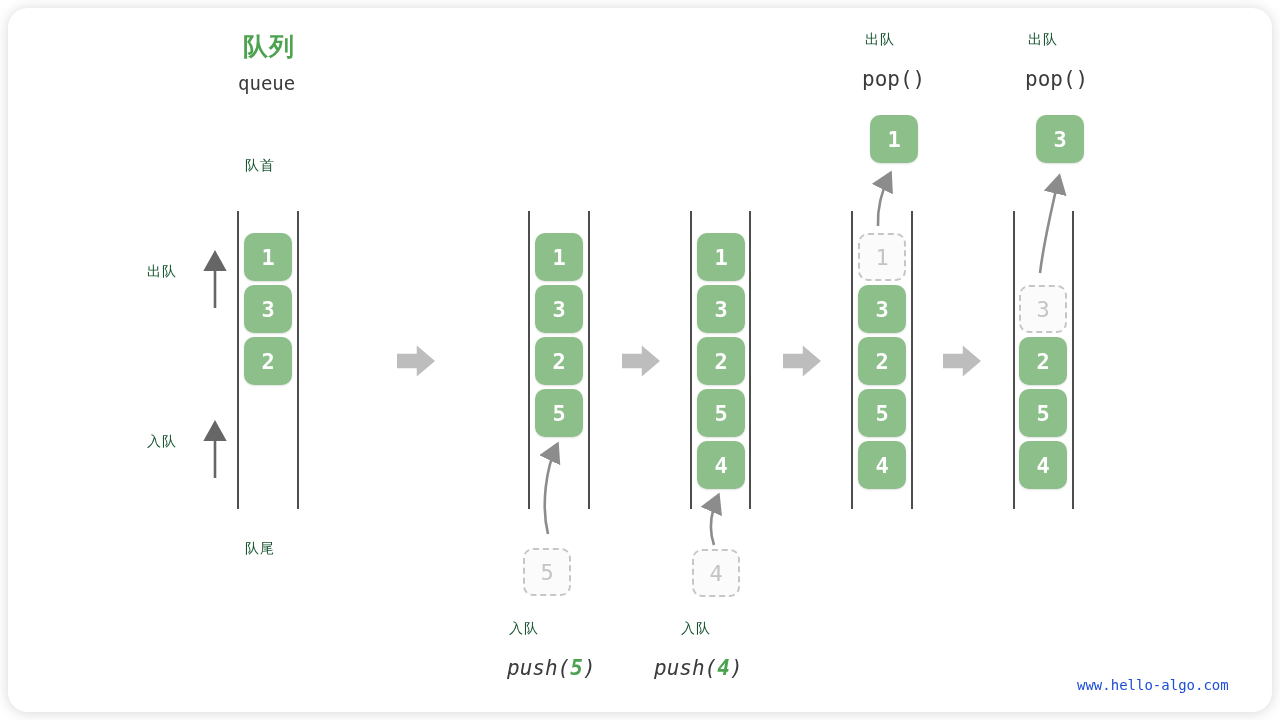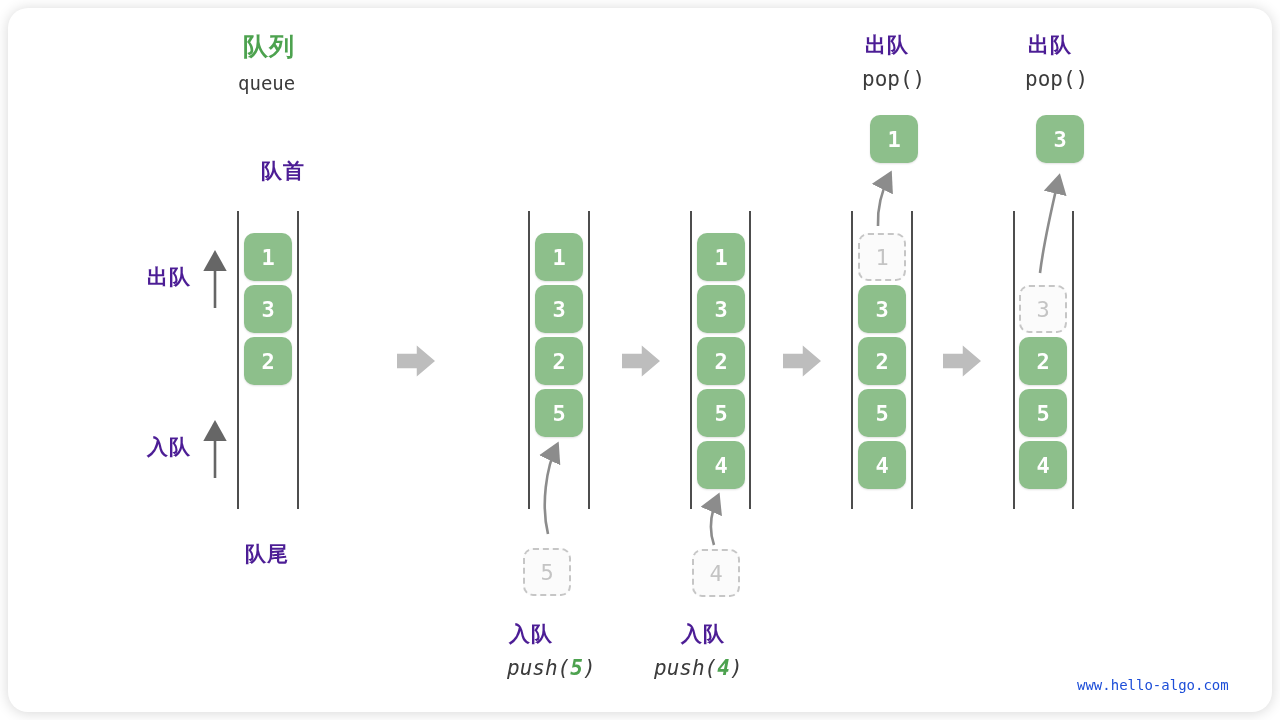--- a/index.html
+++ b/index.html
@@ -8,21 +8,21 @@
   #card {
     position: absolute; left: 8px; top: 8px; width: 1264px; height: 704px;
     background: #ffffff; border-radius: 20px;
     box-shadow: 0 1px 14px rgba(0,0,0,0.16);
   }
   .abs { position: absolute; }
 
   
   .title-zh { font-size: 25px; font-weight: 700; color: #4da24f; letter-spacing: 1px; }
   .title-en { font-family: "DejaVu Sans Mono", "Liberation Mono", monospace; font-size: 19px; color: #3b3b3b; }
-  .cn-label { font-size: 21px; font-weight: 700; color: #4c1d95; letter-spacing: 1px; }
+  .cn-label { font-size: 14px; font-weight: 400; color: #14532d; letter-spacing: 1px; }
   .code-label { font-family: "DejaVu Sans Mono", "Liberation Mono", monospace; font-size: 21px; color: #3b3b3b; }
   .code-arg { color: #4da24f; font-weight: 700; }
 
   
   .rail { width: 2px; height: 298px; background: #4d4d4d; }
 
   
   .qbox {
     width: 48px; height: 48px; border-radius: 10px;
     background: #8dbf8b;
@@ -48,21 +48,21 @@
 </style>
 </head>
 <body>
 
 <div id="canvas">
   <div id="card"></div>
 
   <div class="abs title-zh" style="left:243px; top:30px;text-align:center;">队列</div>
   <div class="abs title-en" style="left:238px; top:72px;">queue</div>
 
-  <div class="abs cn-label" style="left:261px; top:157px;text-align:right;">队首</div>
+  <div class="abs cn-label" style="left:245px; top:157px;text-align:right;">队首</div>
   <div class="abs cn-label" style="left:245px; top:540px;">队尾</div>
   <div class="abs cn-label" style="left:147px; top:263px;">出队</div>
   <div class="abs cn-label" style="left:147px; top:433px;">入队</div>
 
   <div class="abs rail" style="left:237px; top:211px;"></div>
   <div class="abs rail" style="left:297px; top:211px;"></div>
   <div class="abs qbox" style="left:244px; top:233px;">1</div>
   <div class="abs qbox" style="left:244px; top:285px;">3</div>
   <div class="abs qbox" style="left:244px; top:337px;">2</div>
 

